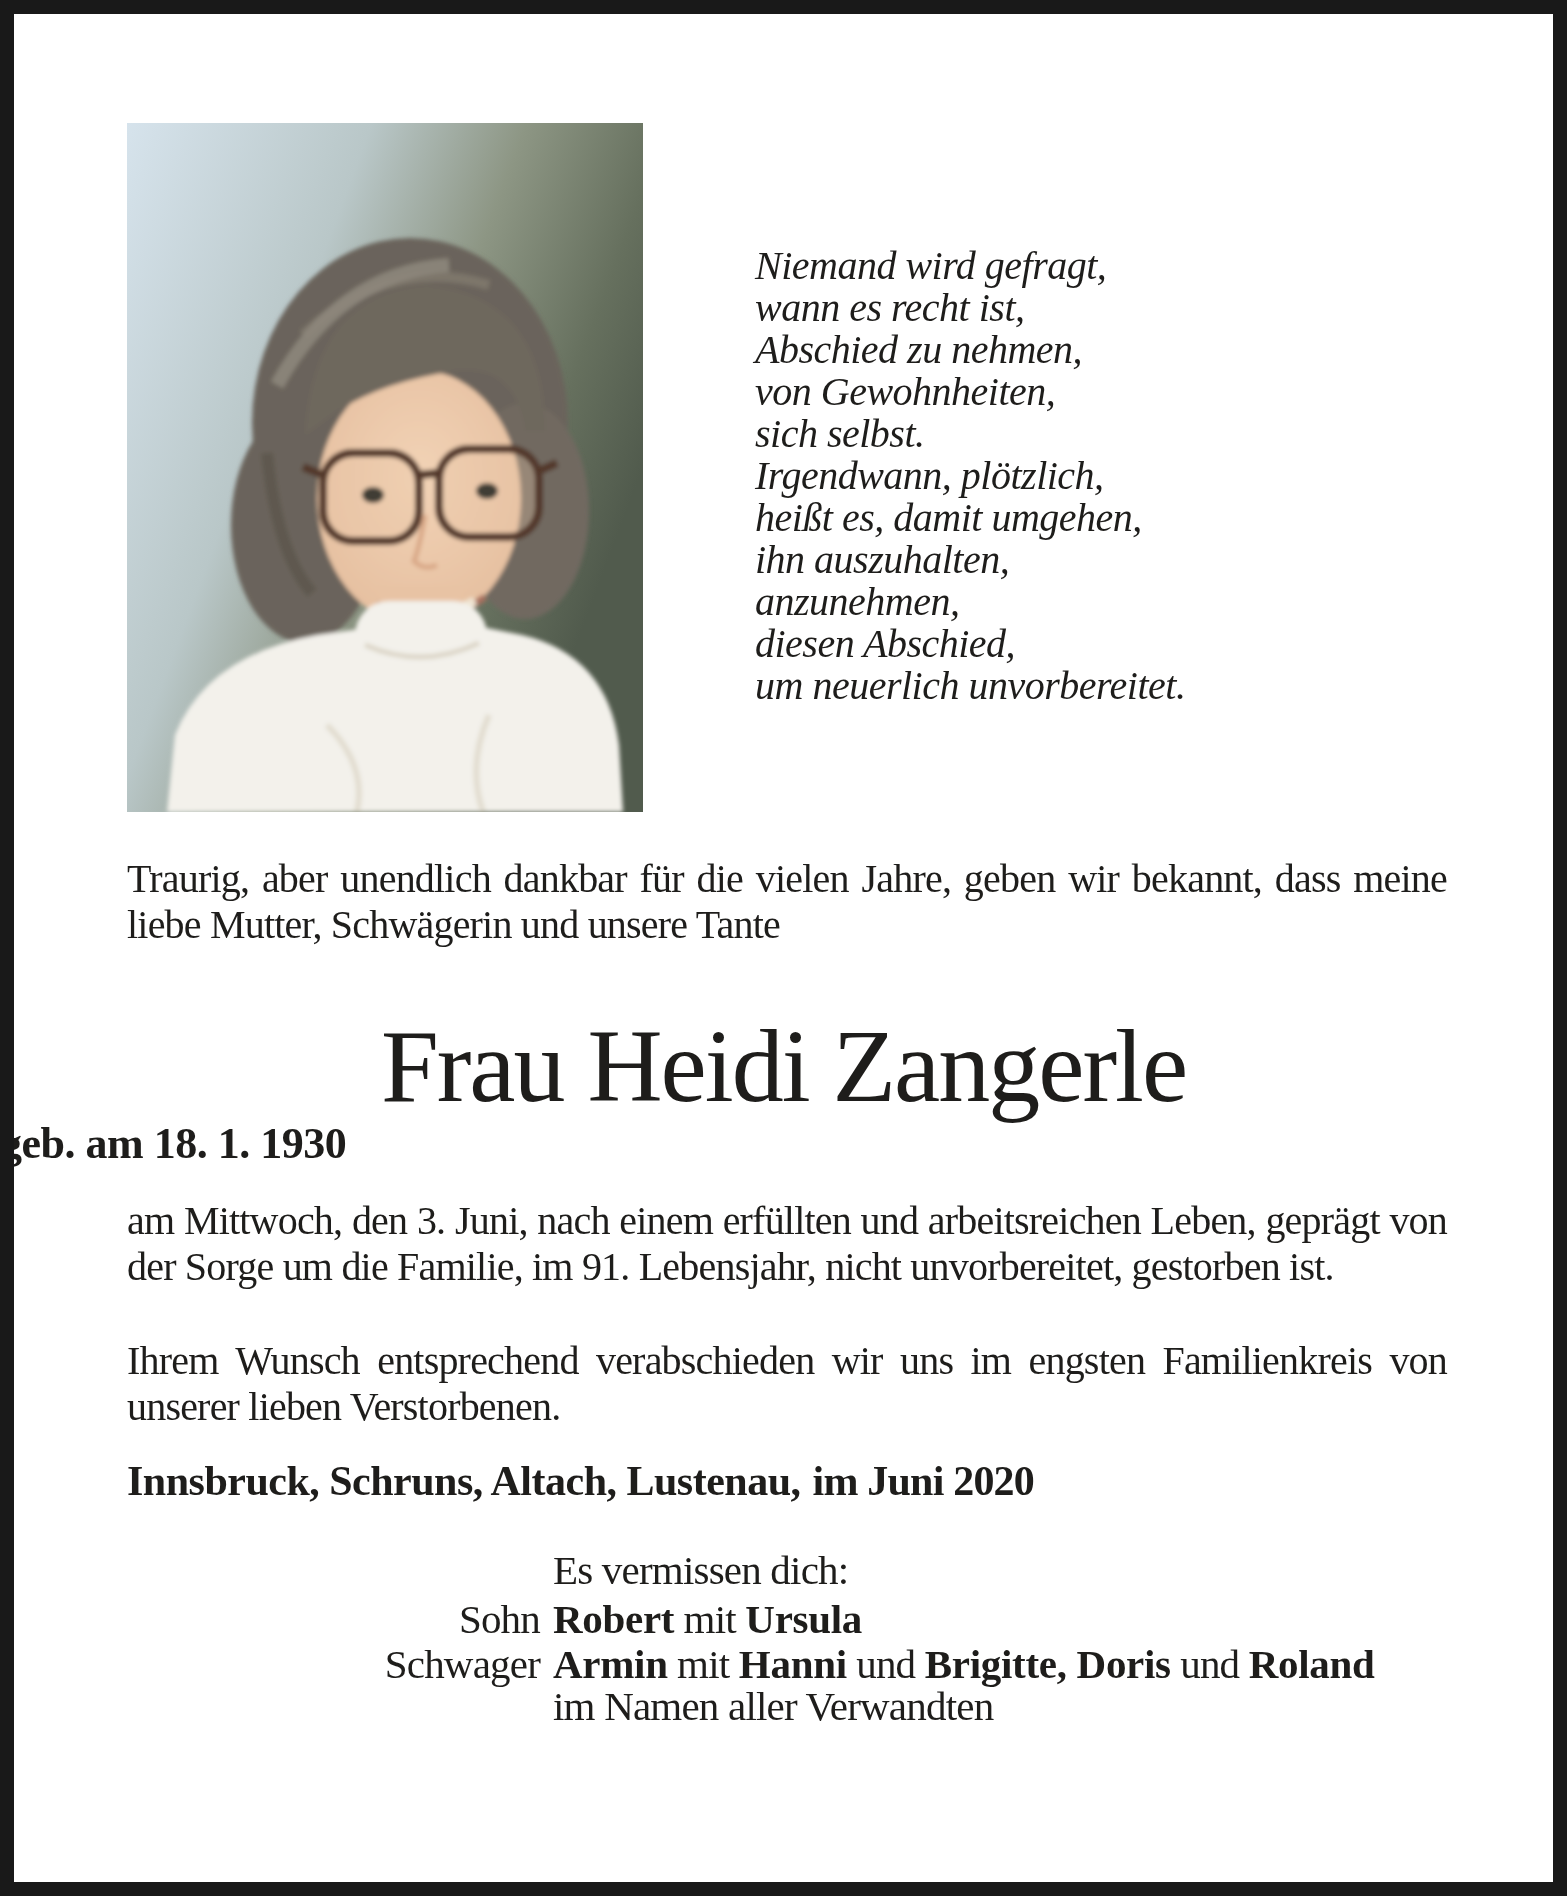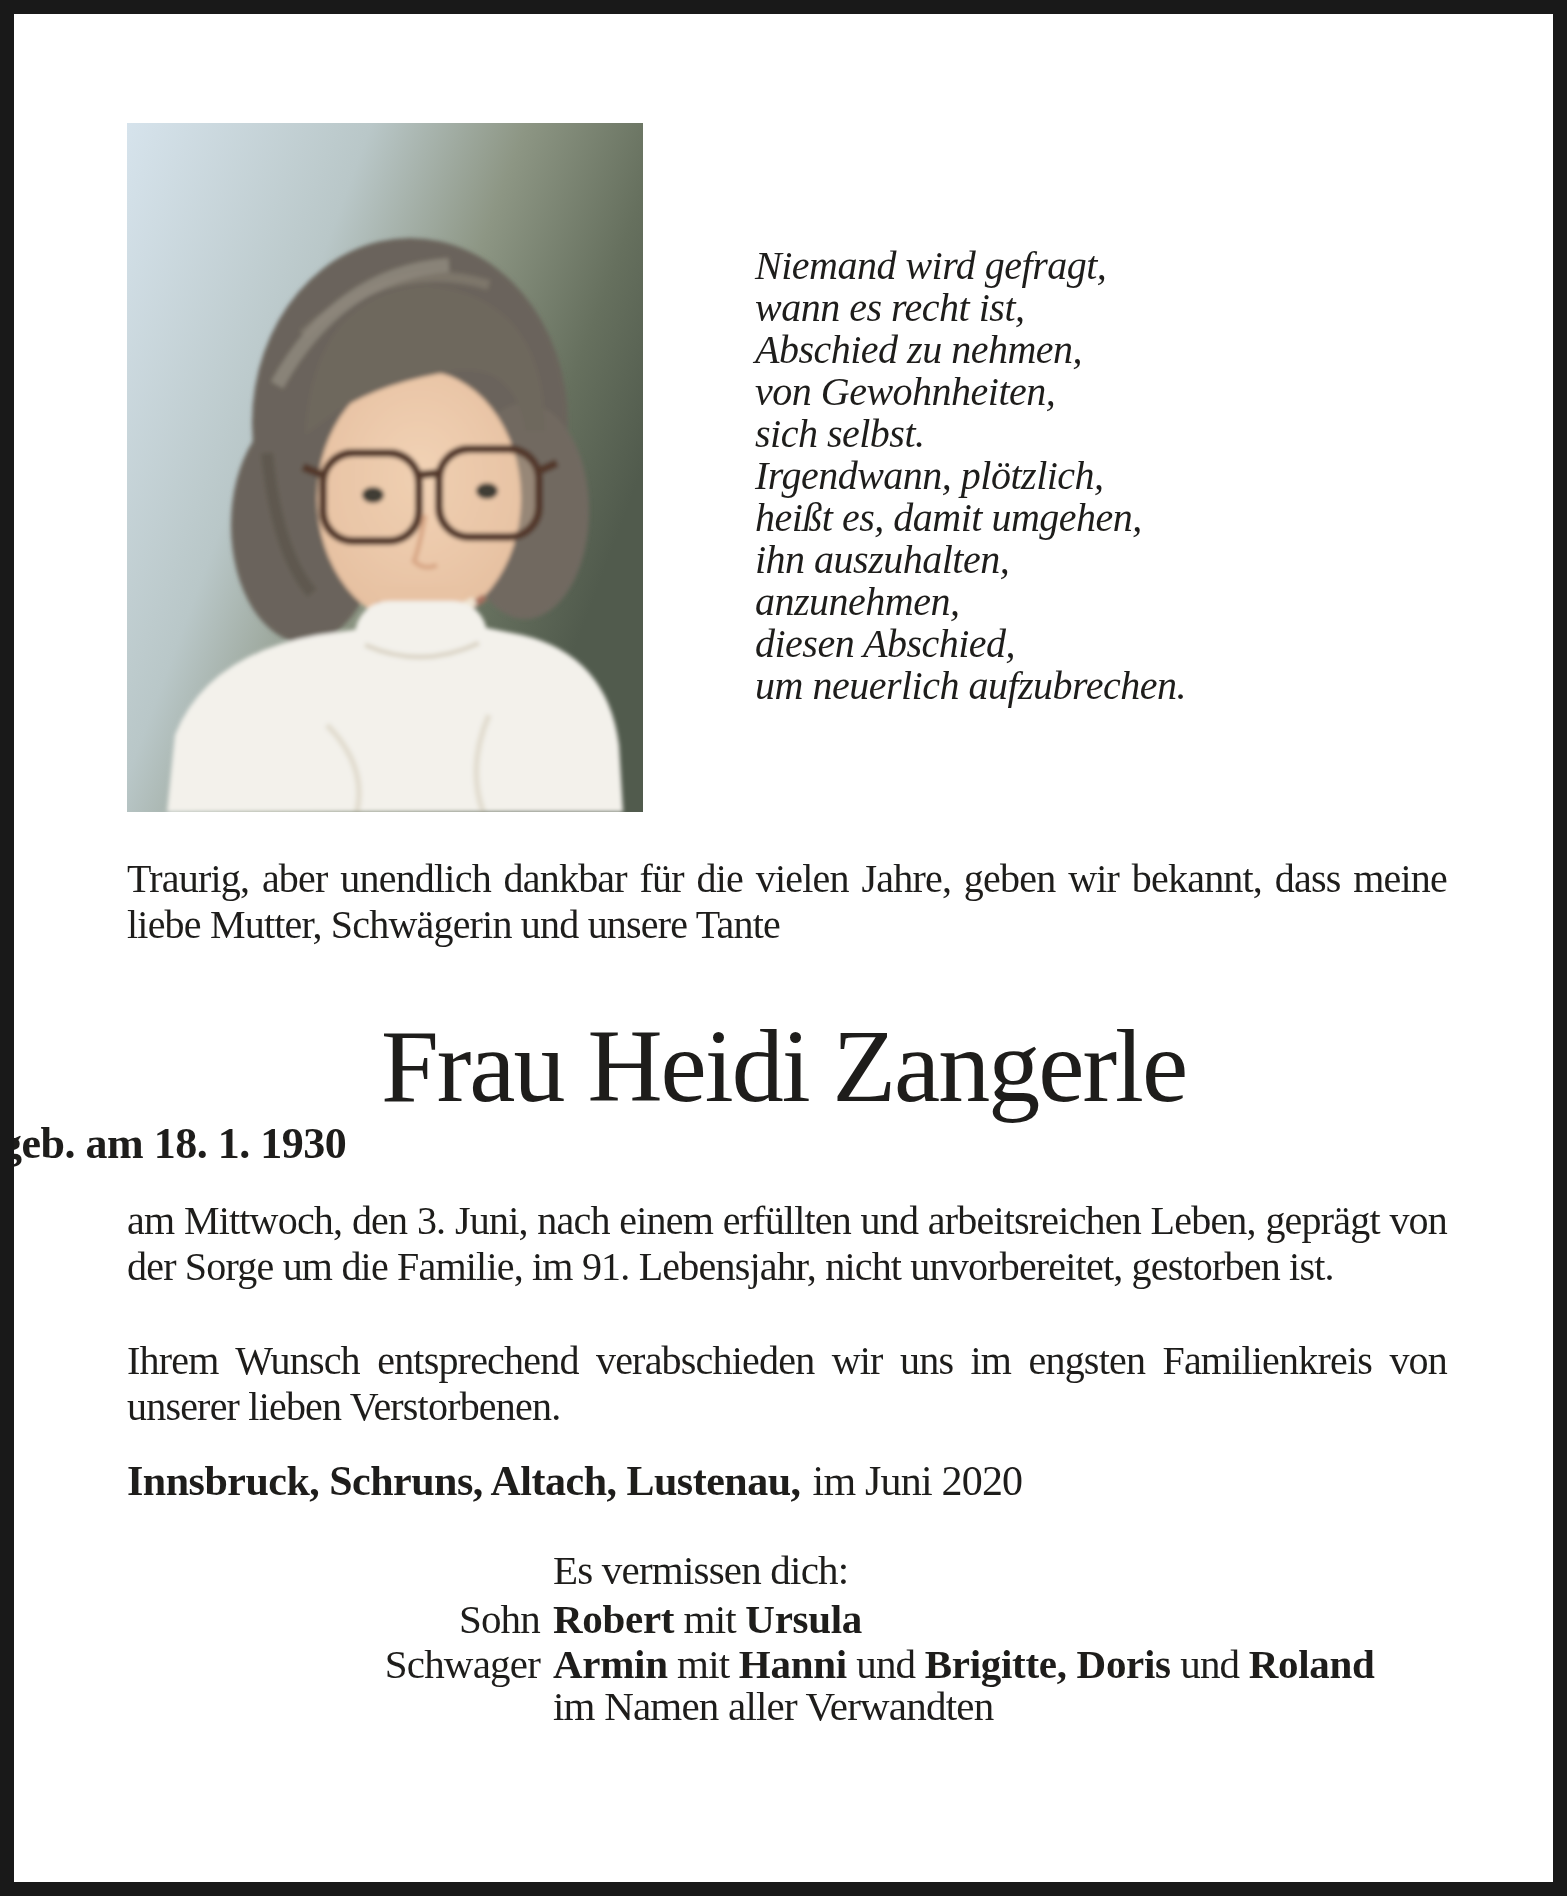--- a/index.html
+++ b/index.html
@@ -48,21 +48,21 @@
     font-size:40px;line-height:46px;letter-spacing:-0.8px;
     text-align:justify;
   }
   .para.p1{top:1198px;}
   .para.p2{top:1338px;}
   .places-line{
     position:absolute;left:127px;top:1458px;width:1320px;
     font-size:42px;line-height:46px;letter-spacing:-0.8px;
   }
   .places-line b{letter-spacing:-0.5px;}
-  .places-line .date{margin-left:12px;font-weight:normal;}
+  .places-line .date{margin-left:12px;font-weight:bold;}
   .miss-heading{
     position:absolute;left:553px;top:1548px;
     font-size:41px;line-height:45px;letter-spacing:-0.8px;
   }
   .mourners{
     position:absolute;left:127px;top:1597px;width:1330px;
     display:grid;grid-template-columns:413px 1fr;column-gap:13px;
     font-size:41px;line-height:45px;letter-spacing:-0.8px;
   }
   .m-role{text-align:right;}
@@ -132,21 +132,21 @@
       <div>Niemand wird gefragt,</div>
       <div>wann es recht ist,</div>
       <div>Abschied zu nehmen,</div>
       <div>von Gewohnheiten,</div>
       <div>sich selbst.</div>
       <div>Irgendwann, plötzlich,</div>
       <div>heißt es, damit umgehen,</div>
       <div>ihn auszuhalten,</div>
       <div>anzunehmen,</div>
       <div>diesen Abschied,</div>
-      <div>um neuerlich aufzubrechen.</div>
+      <div>um neuerlich unvorbereitet.</div>
     </div>
 
   <div class="intro">Traurig, aber unendlich dankbar für die vielen Jahre, geben wir bekannt, dass meine liebe Mutter, Schwägerin und unsere Tante</div>
 
   <div class="title">Frau Heidi Zangerle</div>
 
   <div class="birth">geb. am 18. 1. 1930</div>
 
   <div class="para p1">am Mittwoch, den 3. Juni, nach einem erfüllten und arbeitsreichen Leben, geprägt von der Sorge um die Familie, im 91. Lebensjahr, nicht unvorbereitet, gestorben ist.</div>
 

